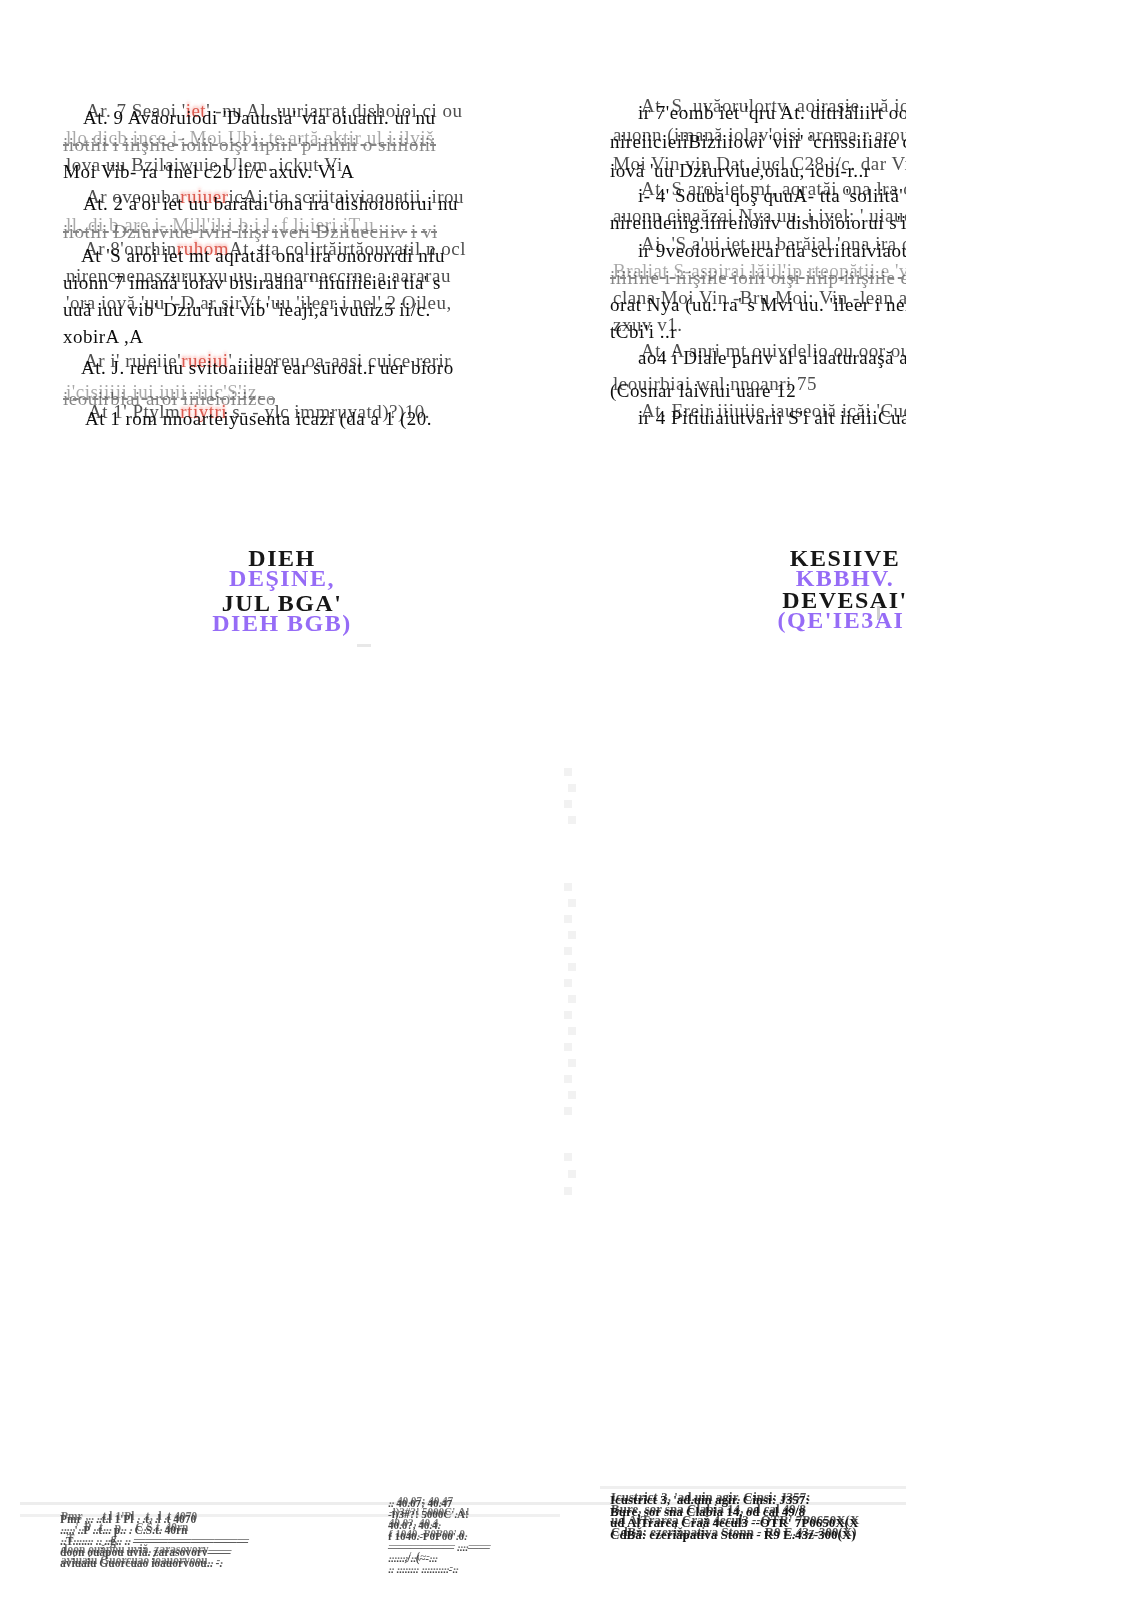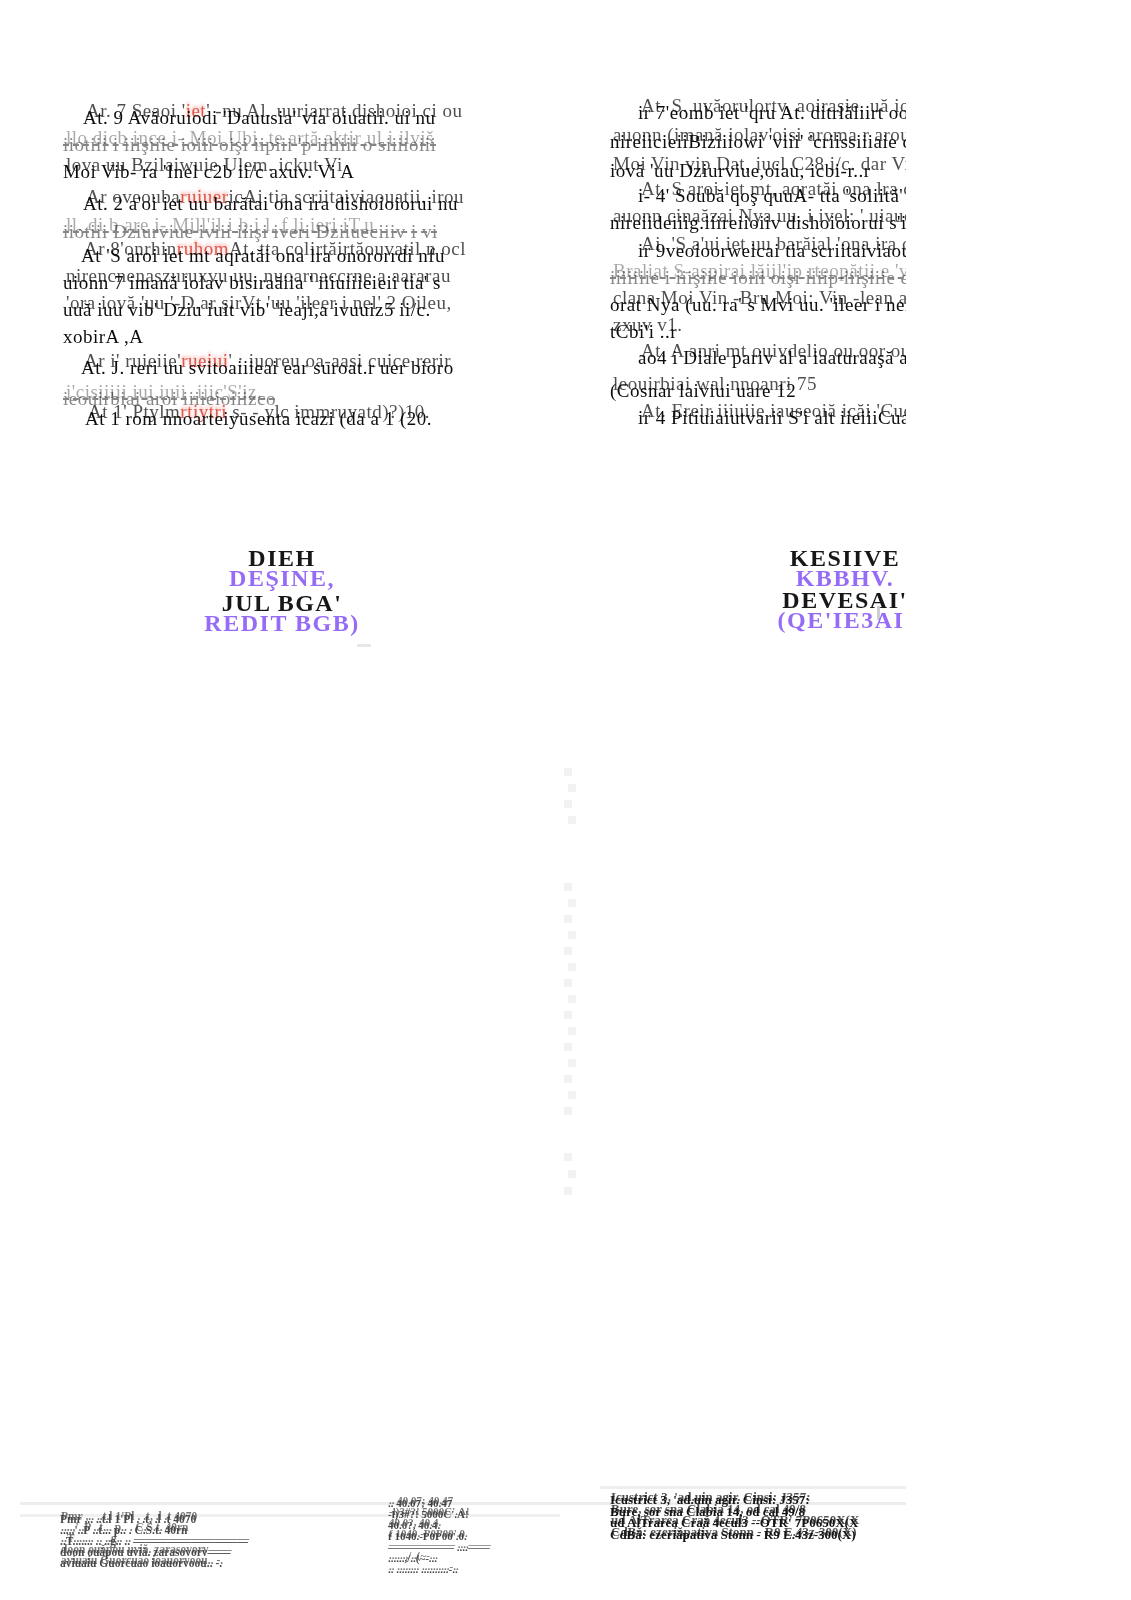--- a/index.html
+++ b/index.html
@@ -183,21 +183,21 @@
         </div>
       </div>
     </div>
   <div class="layer" id="headings">
       <div class="hline" style="left: 282px; top: 545px;">
         <span class="h-over">DIEH</span>
         <span class="h-under">DEŞINE,</span>
       </div>
       <div class="hline" style="left: 282px; top: 590px;">
         <span class="h-over">JUL BGA'</span>
-        <span class="h-under">REDIT BGB)</span>
+        <span class="h-under">DIEH BGB)</span>
       </div>
       <div class="hline" style="left: 845px; top: 545px;">
         <span class="h-over">KESIIVE</span>
         <span class="h-under">KBBHV.</span>
       </div>
       <div class="hline" style="left: 845px; top: 587px;">
         <span class="h-over">DEVESAI'</span>
         <span class="h-under">(QE'IE3AI'</span>
       </div>
     </div>

